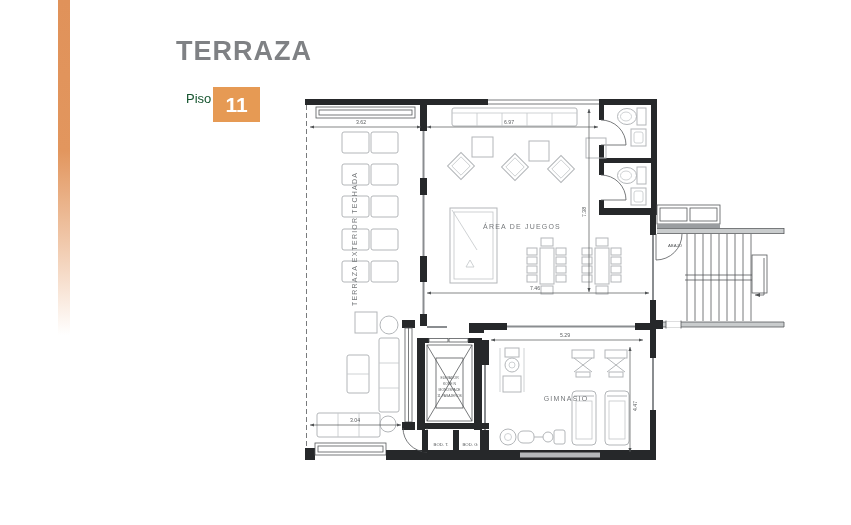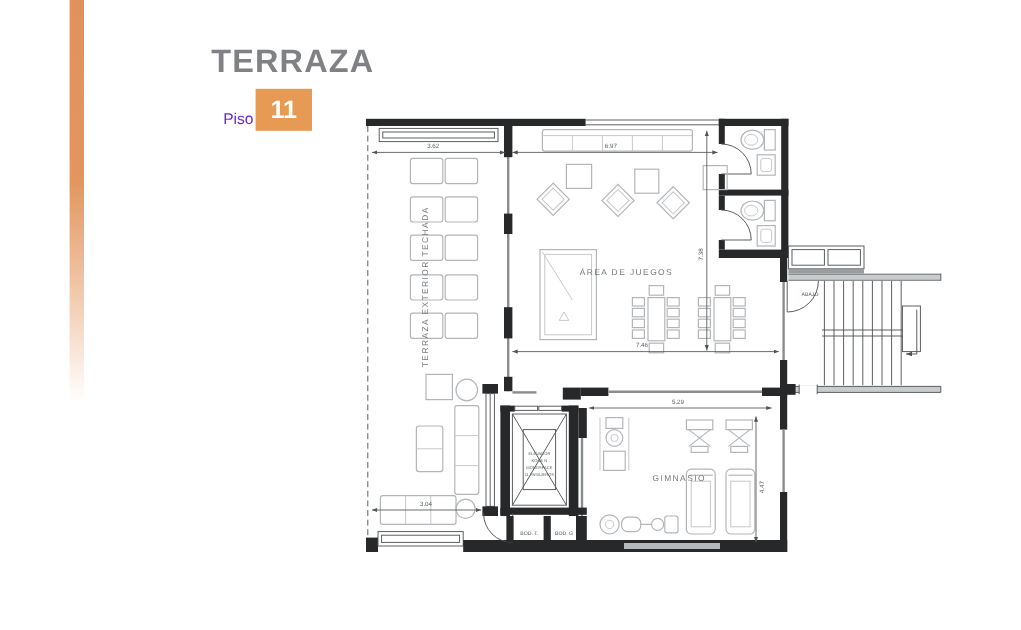--- a/index.html
+++ b/index.html
@@ -2,22 +2,22 @@
 <html><head>
 <meta charset="utf-8">
 <style>
   html,body{margin:0;padding:0;background:#fff;}
   .page{position:relative;width:851px;height:525px;background:#ffffff;overflow:hidden;
         font-family:"Liberation Sans",sans-serif;margin-left:22px;}
   .accent-stripe{position:absolute;left:36px;top:0;width:12px;height:335px;
         background:linear-gradient(180deg,#e0925a 0%,#e2965e 45%,rgba(228,154,100,0.55) 72%,rgba(255,255,255,0) 100%);}
   .page-title{position:absolute;left:154px;top:36px;margin:0;font-size:27px;font-weight:bold;
         color:#7f8184;letter-spacing:1px;}
-  .floor-label{position:absolute;left:164px;top:91px;font-size:13px;color:#6d28d9;}
-  .floor-badge{position:absolute;left:191px;top:74px;width:47px;height:35px;background:#e69a54;
+  .floor-label{position:absolute;left:164px;top:91px;font-size:13px;color:#14532d;}
+  .floor-badge{position:absolute;left:191px;top:87px;width:47px;height:35px;background:#e69a54;
         color:#ffffff;font-size:21px;font-weight:bold;display:flex;align-items:center;justify-content:center;}
   svg.plan{position:absolute;left:283px;top:88px;}
   svg text{font-family:"Liberation Sans",sans-serif;}
   .wall{fill:#26282a;stroke:none;}
   .wline{stroke:#8a8d90;stroke-width:2;fill:none;}
   .thin{stroke:#55585a;stroke-width:0.8;fill:none;}
   .furn{stroke:#b3b6b9;stroke-width:1;fill:none;}
   .furn2{stroke:#c3c6c9;stroke-width:0.8;fill:none;}
   .dim{stroke:#505355;stroke-width:0.7;fill:none;}
   .dimtext{fill:#595c5e;font-size:5.2px;}

